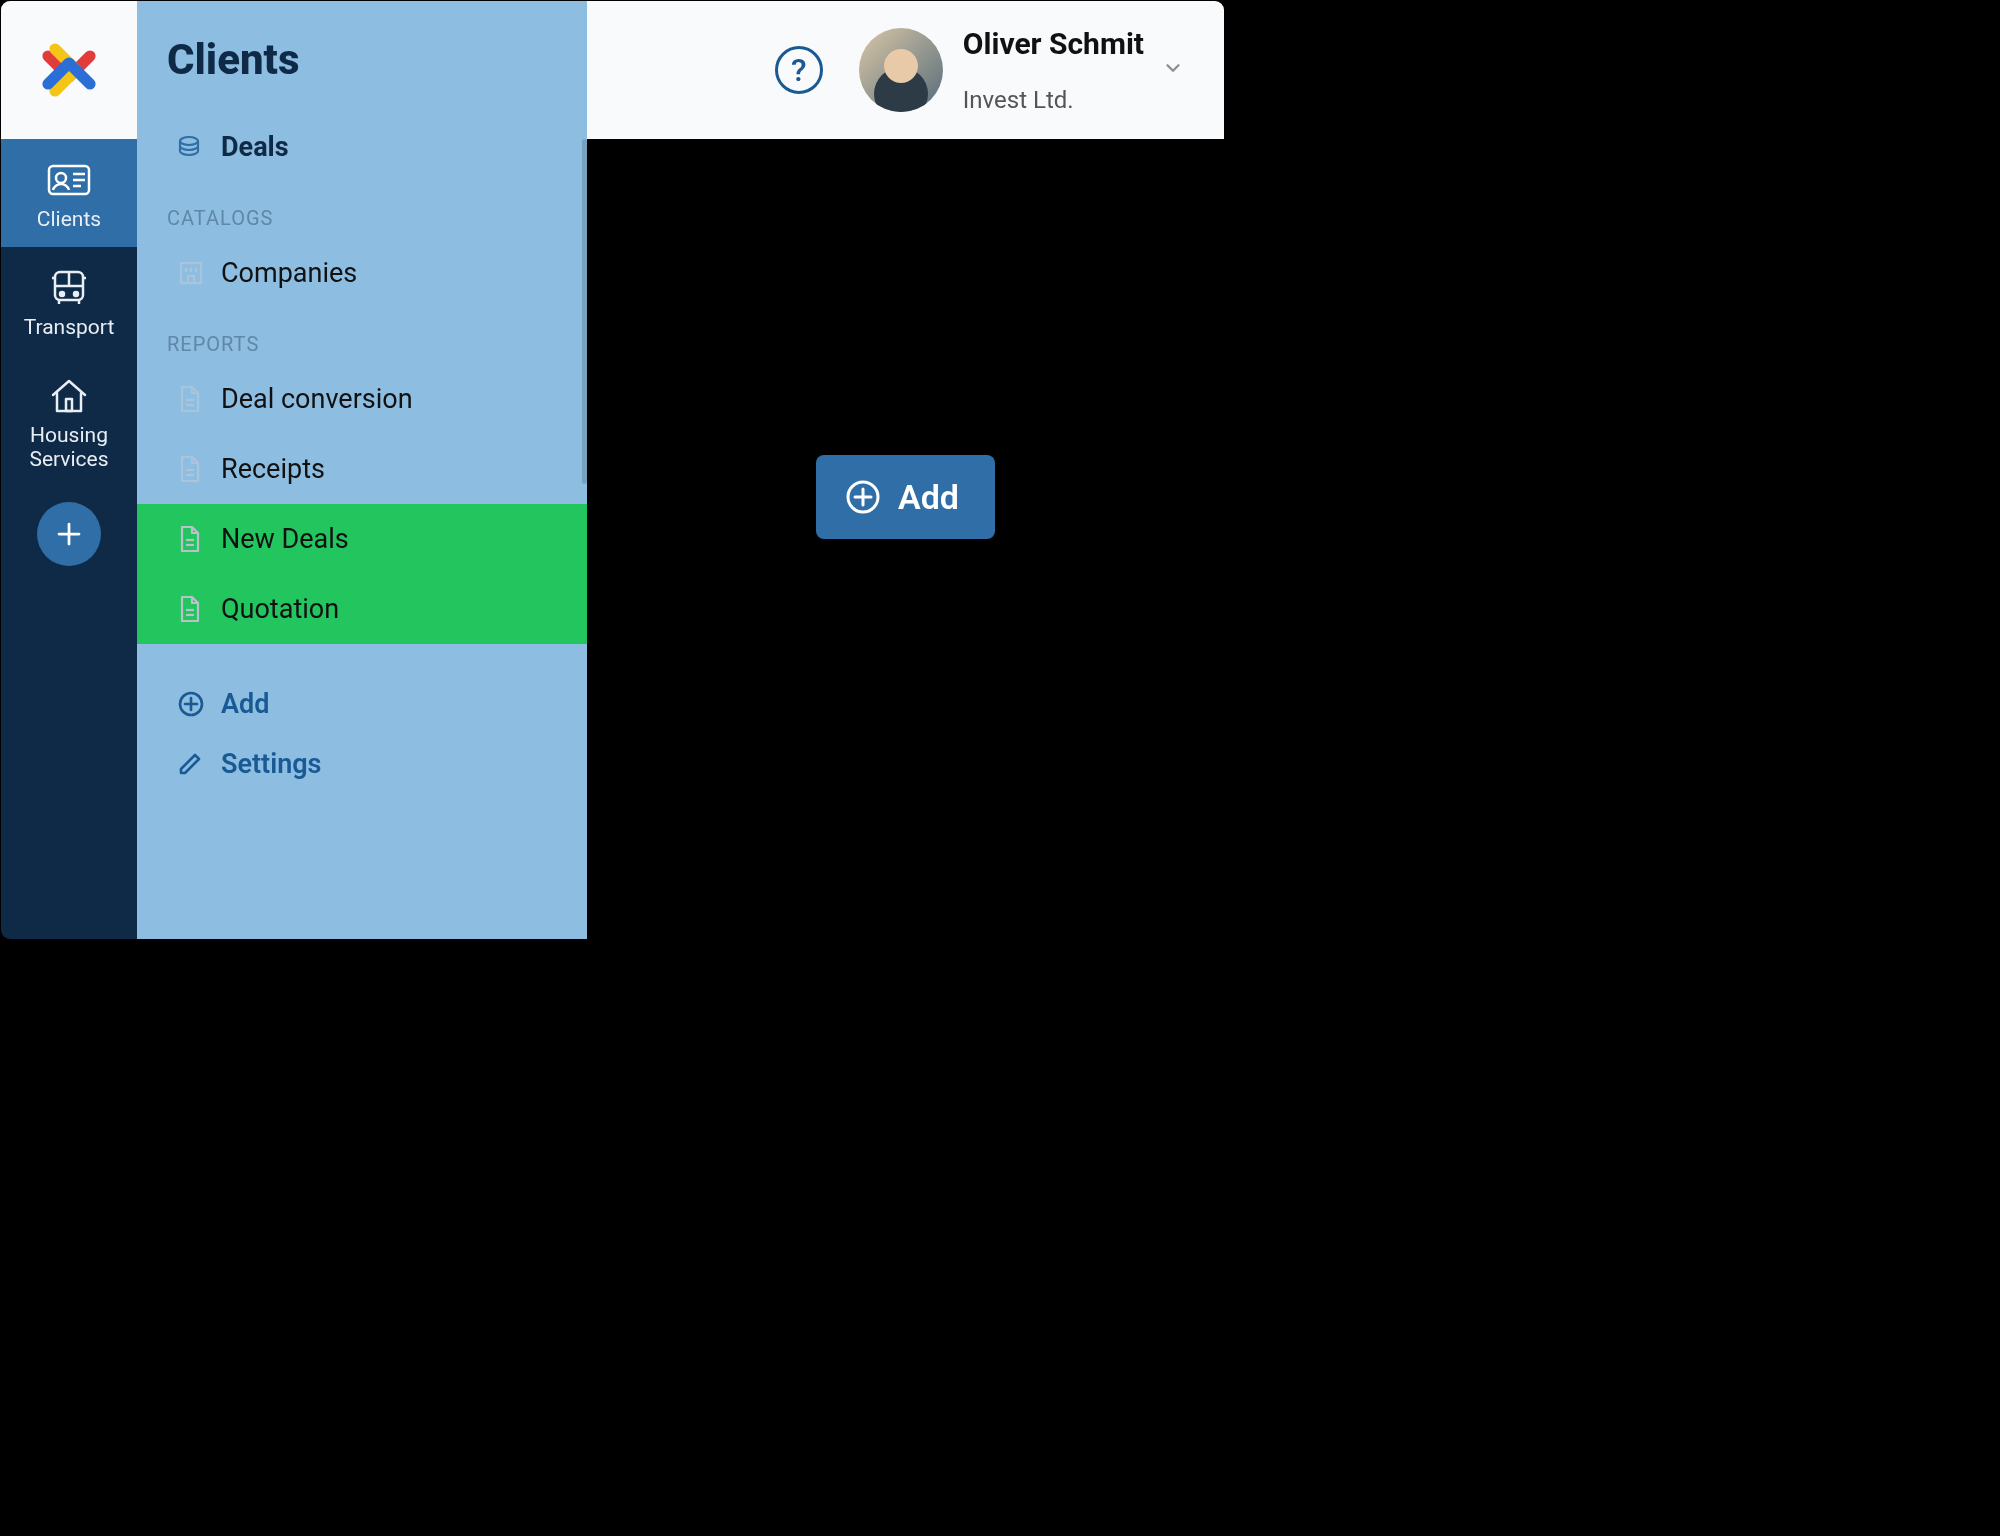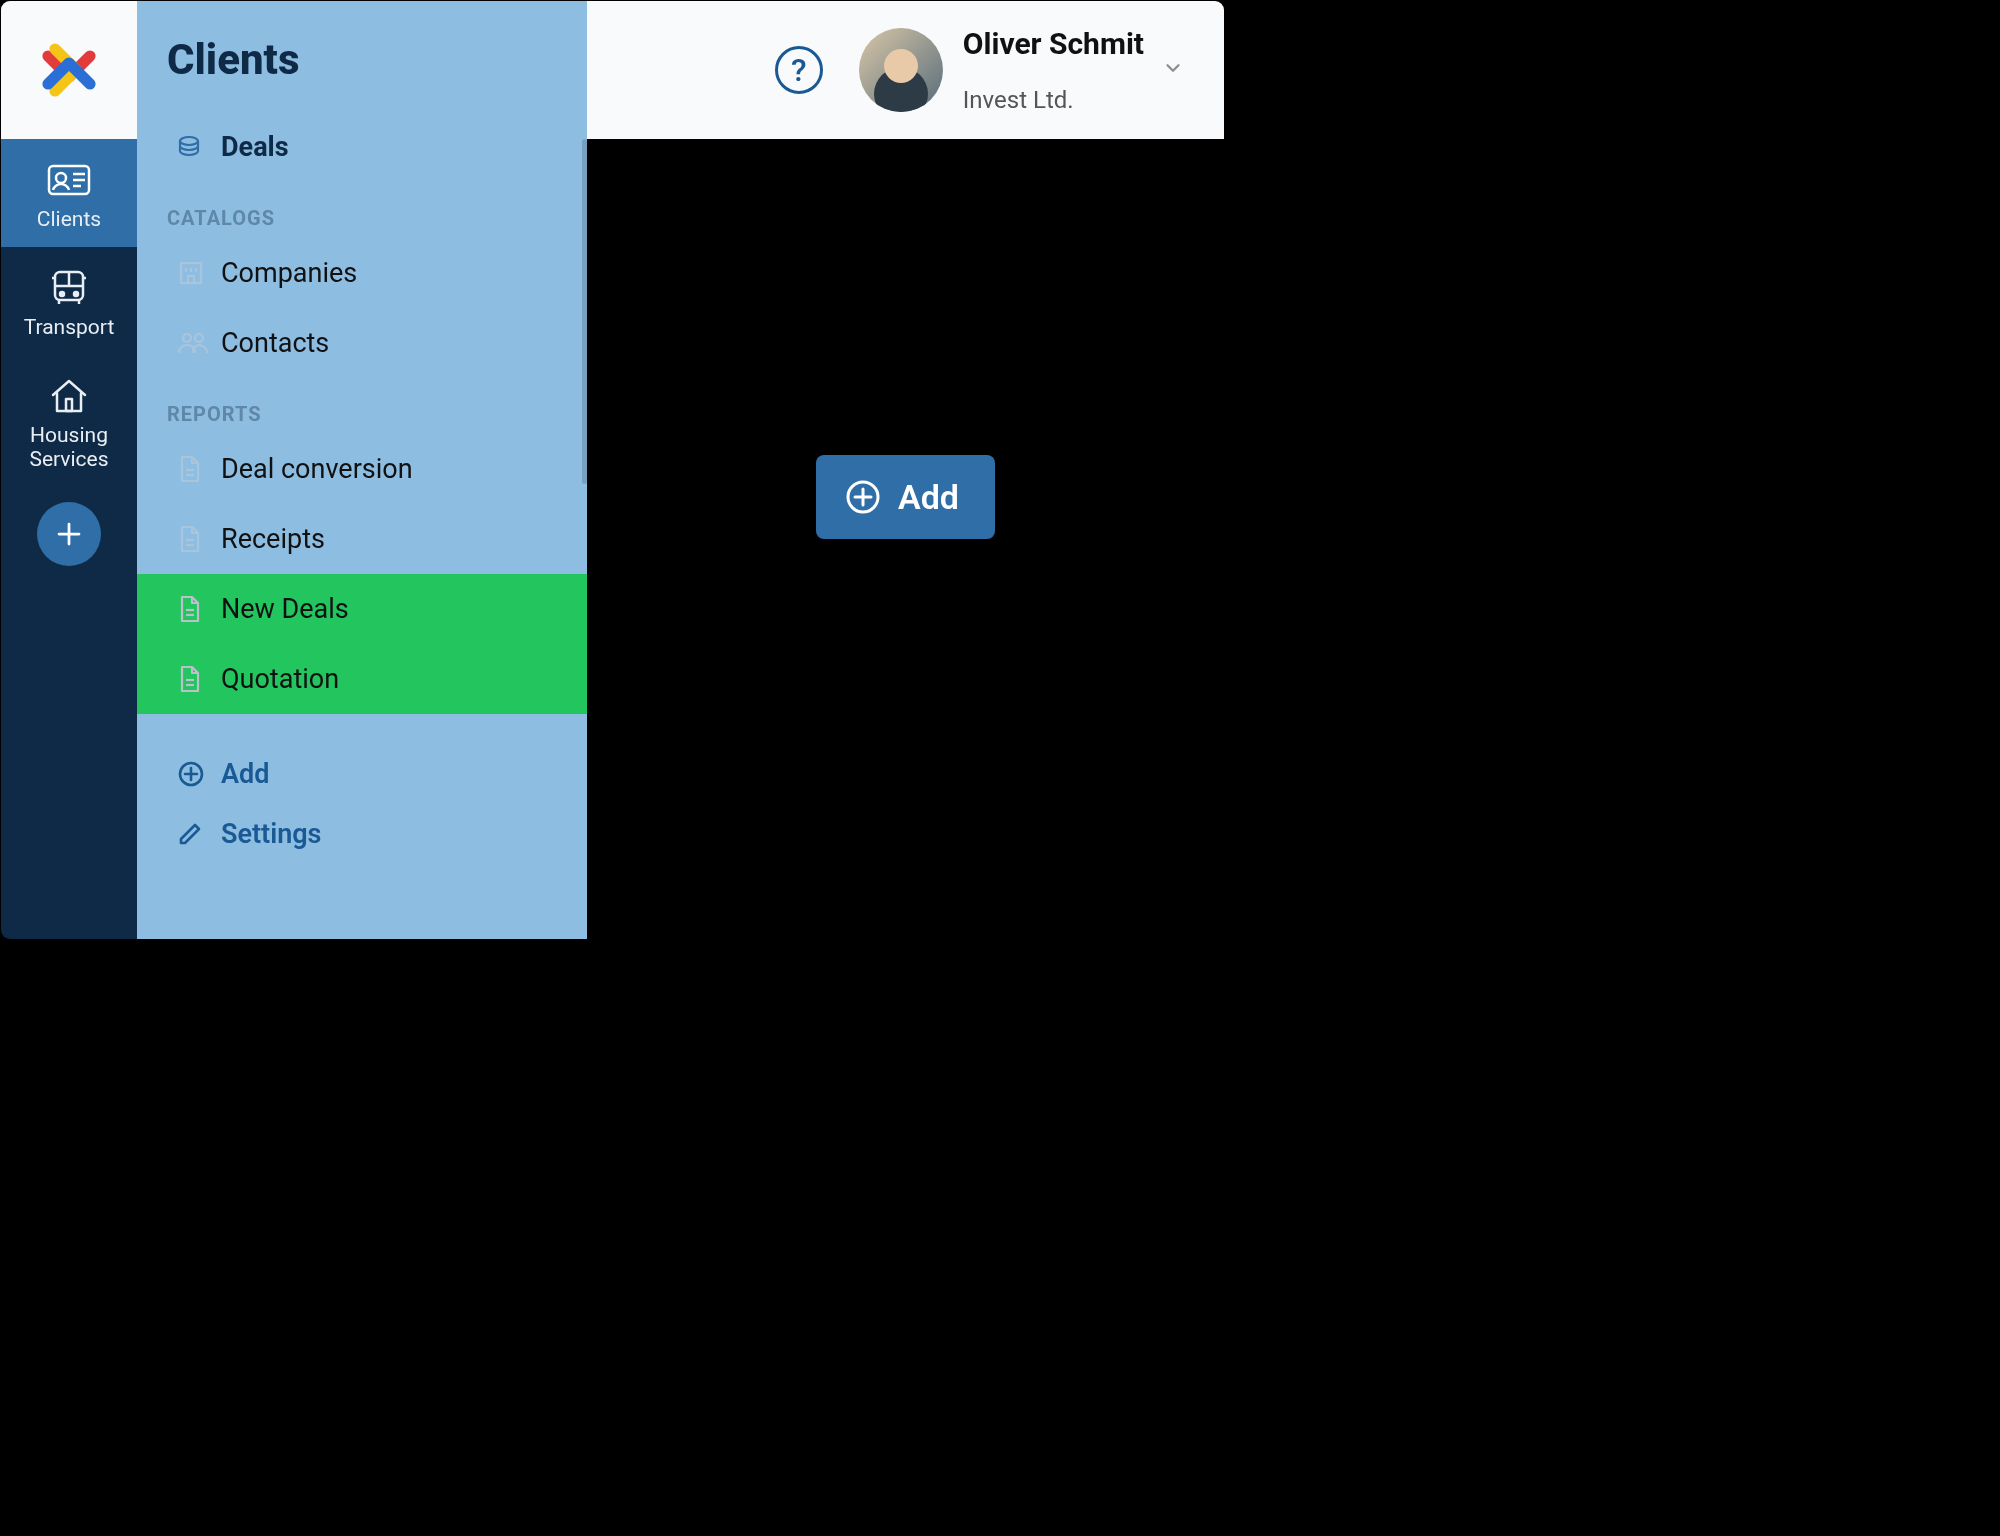--- a/index.html
+++ b/index.html
@@ -153,21 +153,21 @@
     display: flex; align-items: center; justify-content: flex-start;
     color: #a9c5dc;
   }
   .panel .pitem.deals { color:#0e2a47; font-weight:700; }
   .panel .pitem.deals .picon { color:#2f6ea6; }
   .panel .pitem.highlight { background:#22c55e; }
   .panel .section-label {
     font-size: 20px;
     letter-spacing: 1px;
     color: #5f87a8;
-    font-weight: 700;
+    font-weight: 400;
     margin: 24px 0 8px 30px;
   }
   .panel .footer-group { margin-top: 30px; }
   .panel .footer-group .pitem { height: 60px; color:#1a5a94; font-weight:600; }
   .panel .footer-group .picon { color:#1a5a94; }
   .panel .scroll-edge {
     position: absolute;
     right: 0; top: 138px; height: 345px; width: 5px;
     background: rgba(0,0,0,0.15);
     border-radius: 3px;
@@ -295,31 +295,20 @@
         <rect x="4" y="4" width="20" height="20"></rect>
         <line x1="9" y1="9" x2="9" y2="13"></line>
           <line x1="14" y1="9" x2="14" y2="13"></line>
           <line x1="19" y1="9" x2="19" y2="13"></line>
         <rect x="11" y="17" width="6" height="7"></rect>
       </svg>
     </span>
     <span>Companies</span>
   </div>
 
-  <div class="pitem">
-    <span class="picon">
-      <svg width="32" height="26" viewBox="0 0 32 26" fill="none" stroke="currentColor" stroke-width="2.2" stroke-linecap="round">
-        <circle cx="10" cy="8" r="4"></circle>
-          <circle cx="22" cy="8" r="4"></circle>
-        <path d="M2 22c0-4 4-7 8-7s8 3 8 7"></path>
-          <path d="M16 22c0-4 3-7 6-7s8 3 8 7"></path>
-      </svg>
-    </span>
-    <span>Contacts</span>
-  </div>
 
   <div class="section-label">REPORTS</div>
 
   <div class="pitem">
     <span class="picon">
       <svg width="26" height="30" viewBox="0 0 26 30" fill="none" stroke="currentColor" stroke-width="2.2" stroke-linejoin="round">
         <path d="M5 3h10l6 6v18H5z"></path>
           <path d="M15 3v6h6"></path>
         <line x1="9" y1="16" x2="17" y2="16"></line>
           <line x1="9" y1="21" x2="17" y2="21"></line>

